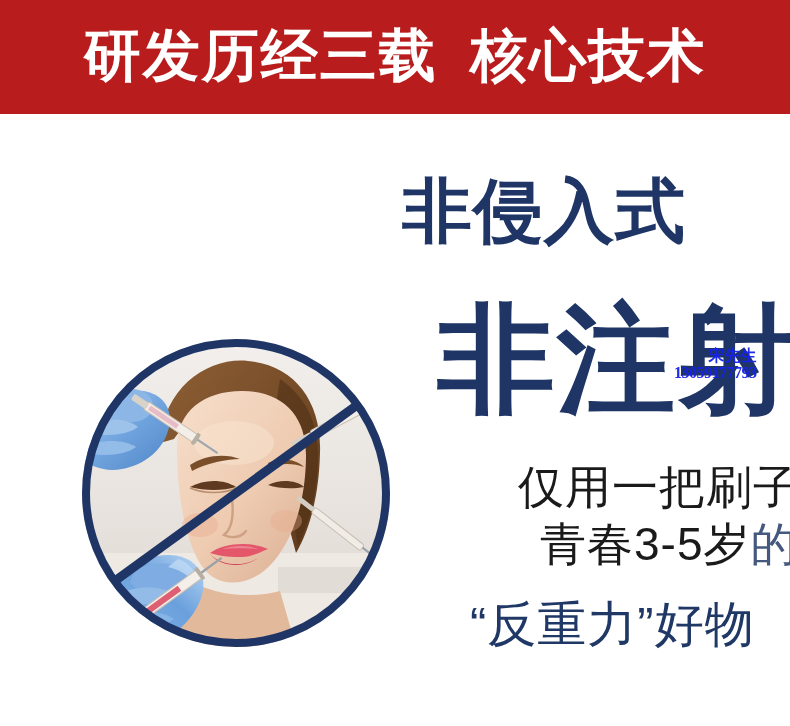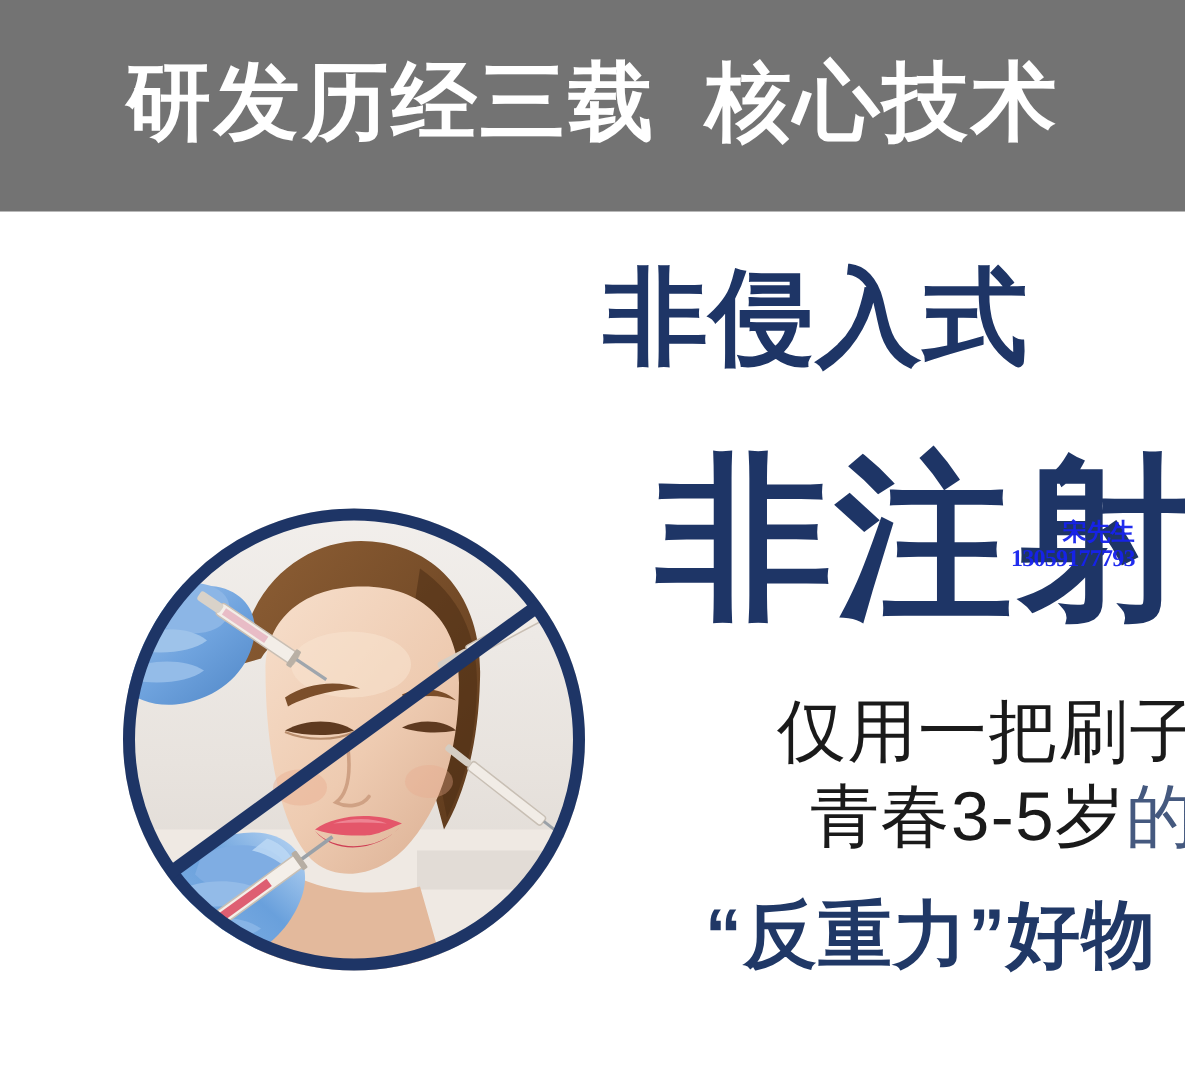--- a/index.html
+++ b/index.html
@@ -19,22 +19,22 @@
     background: #ffffff;
     overflow: hidden;
   }
 
   
   .banner {
     position: absolute;
     left: 0;
     top: 0;
     width: 790px;
-    height: 141px;
-    background: #737373;
+    height: 114px;
+    background: #b91c1c;
     display: flex;
     align-items: center;
     justify-content: center;
   }
   .banner-title {
     font-family: "Liberation Serif", "DejaVu Serif", serif;
     font-weight: bold;
     font-size: 57px;
     line-height: 1;
     color: #ffffff;
@@ -92,21 +92,21 @@
     color: #1a1a1a;
     letter-spacing: 1px;
   }
   .sub-line2 .accent {
     color: #45597f;
   }
   .sub-line3 {
     left: 470px;
     top: 600px;
     font-size: 49px;
-    font-weight: bold;
+    font-weight: normal;
     color: #203866;
     letter-spacing: 1px;
   }
 
   
   .photo-wrap {
     position: absolute;
     left: 82px;
     top: 339px;
     width: 308px;

